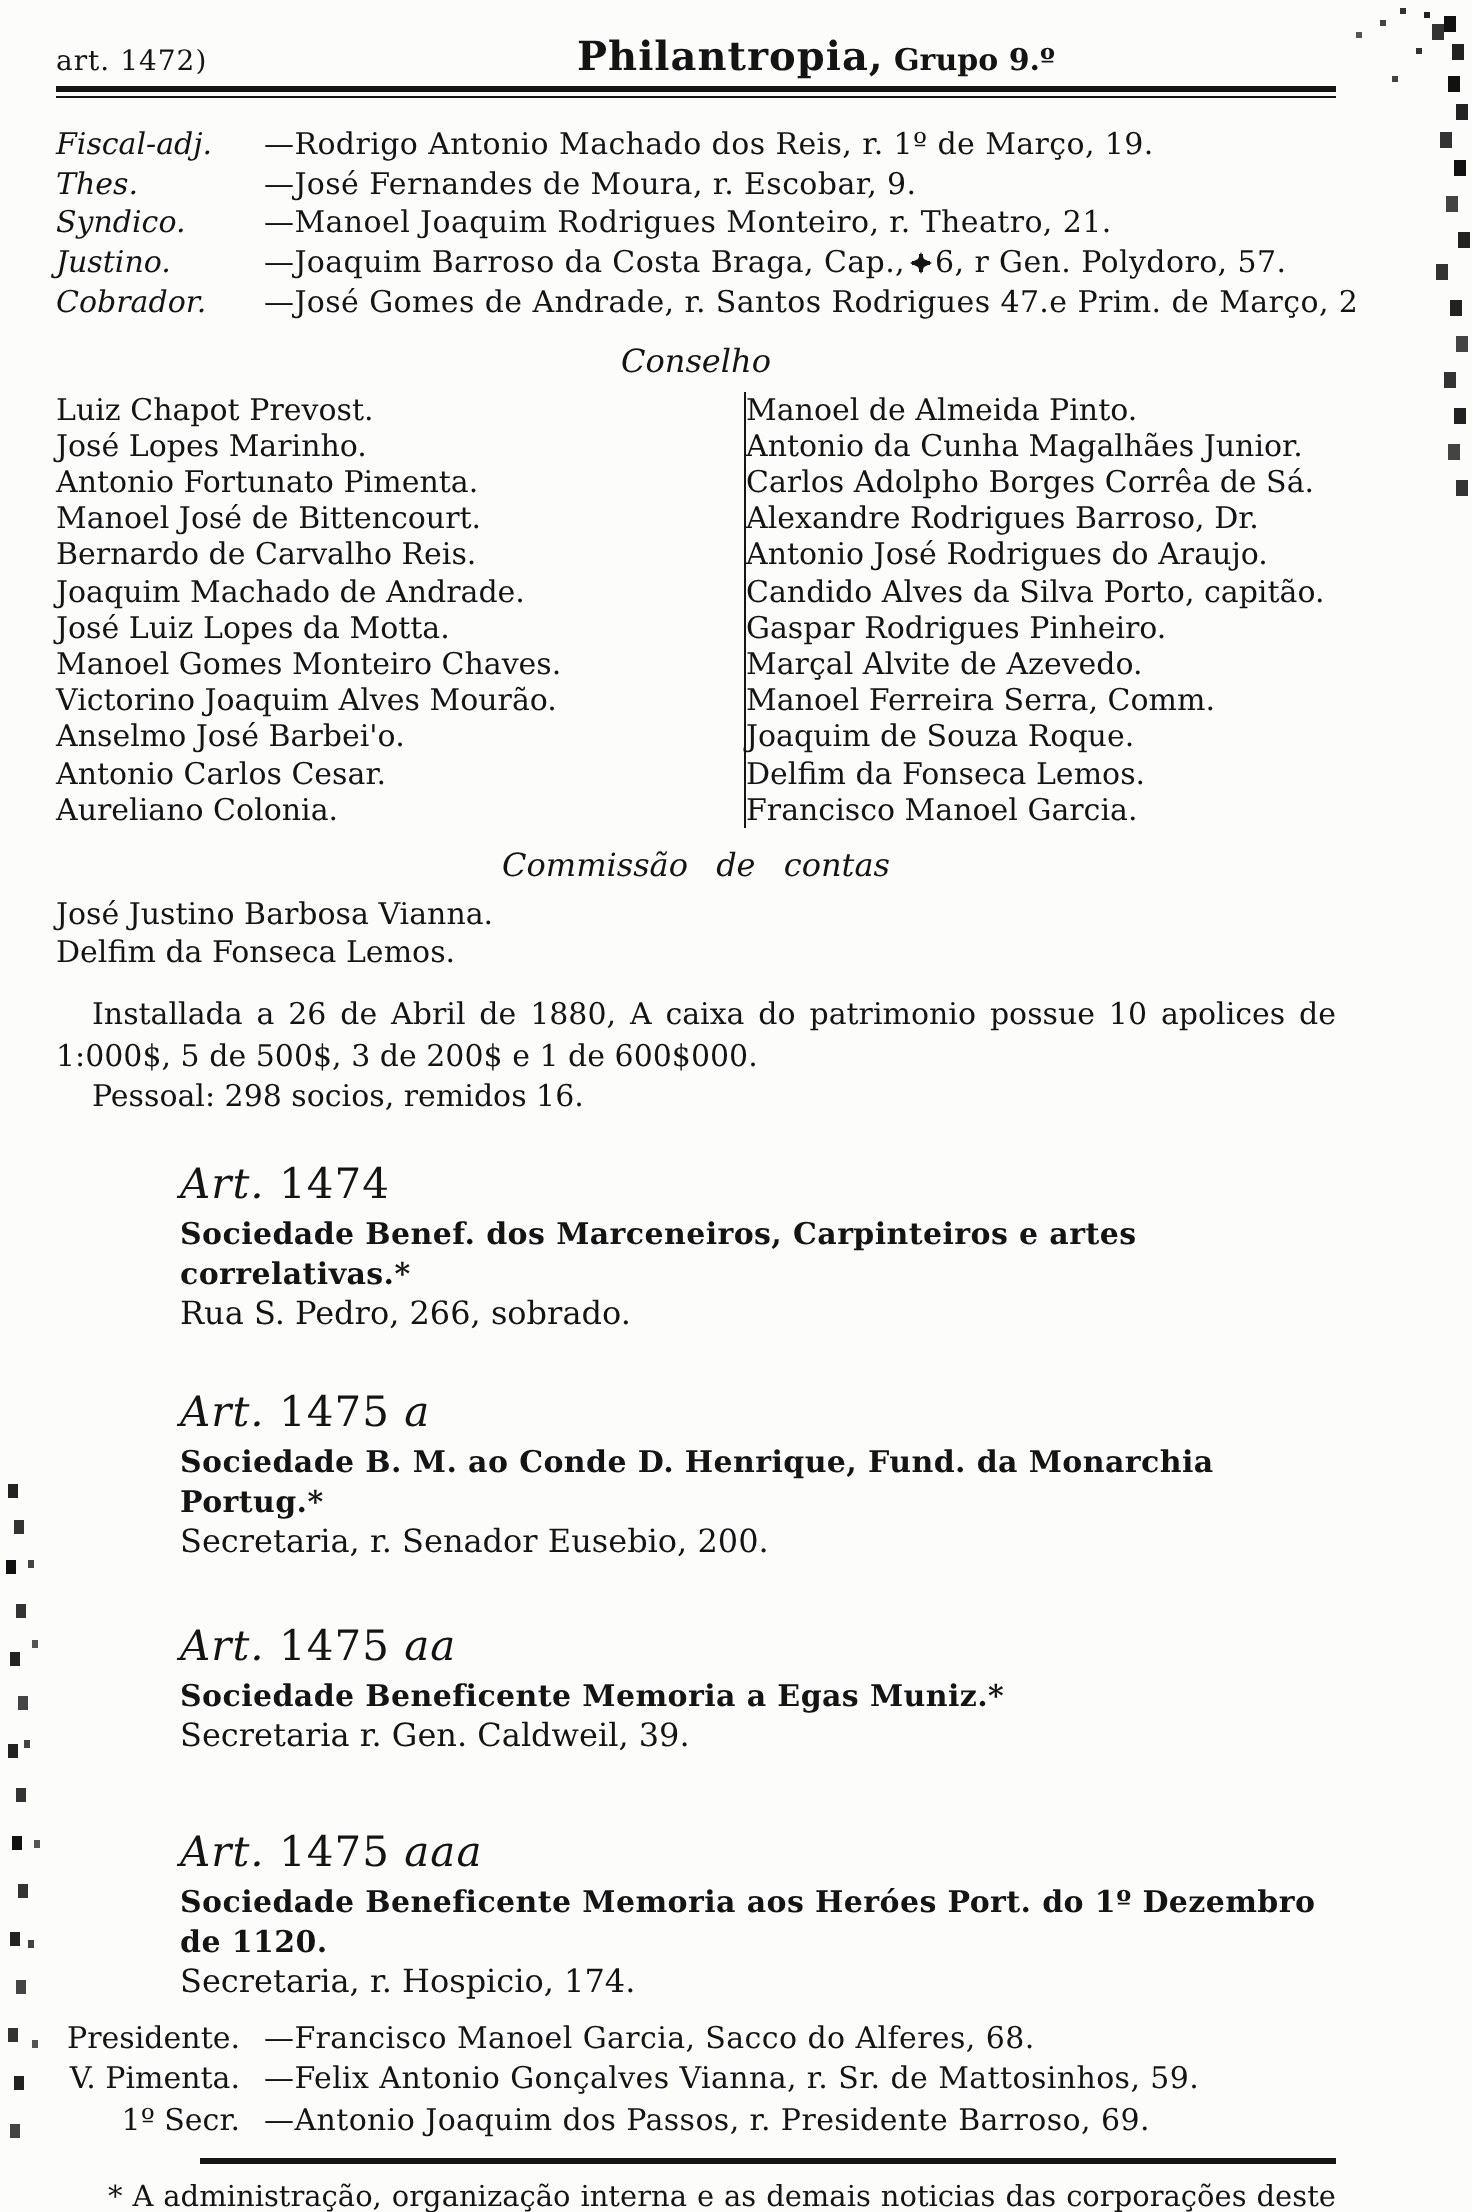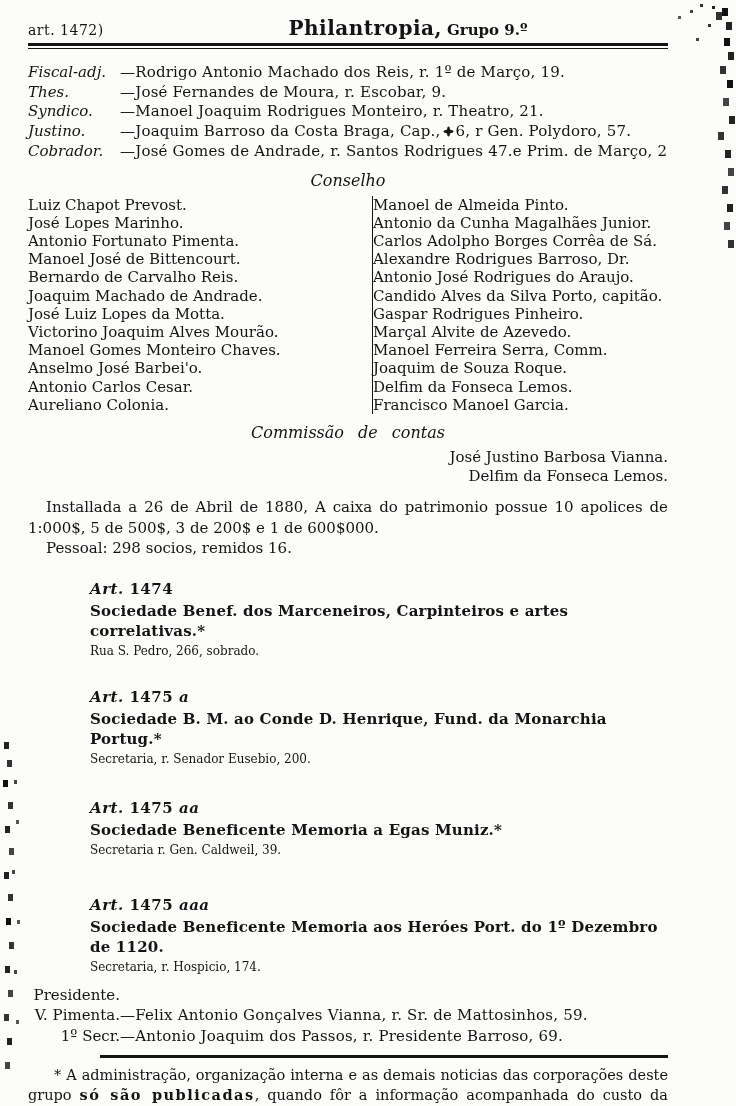--- a/index.html
+++ b/index.html
@@ -16,45 +16,45 @@
   
   .hdr{display:flex;align-items:baseline;padding-top:16px;height:24px;}
   .hdr-ref{font-size:14px;letter-spacing:.5px;width:120px;}
   .hdr-center{flex:1;text-align:center;}
   .hdr-title{font-weight:bold;font-size:20px;letter-spacing:.5px;}
   .hdr-sub{font-weight:bold;font-size:15px;}
   .dbl-rule{height:2px;border-top:3px solid #151515;border-bottom:1px solid #151515;margin-top:3px;}
 
   
   .officers{margin-top:14px;font-size:15px;line-height:19.5px;}
-  .orow{display:flex;}
+  .orow{display:flex;gap:12px;}
   .olabel{font-style:italic;min-width:92px;flex:0 0 auto;}
   .otext{letter-spacing:.2px;white-space:nowrap;}
   .ins-icon{display:inline-block;vertical-align:-1px;margin:0 2px;}
 
   
   .sec-head{text-align:center;font-style:italic;font-size:16px;margin-top:9px;margin-bottom:6px;}
   .cols{display:flex;}
   .cols ul{list-style:none;margin:0;padding:0;font-size:15px;line-height:18.2px;}
   .col-l{width:344px;padding-left:27px;box-sizing:border-box;}
   .col-r{flex:1;border-left:1.5px solid #151515;padding-left:12px;}
   .commissao-head{word-spacing:9px;}
-  .members{font-size:15px;line-height:19px;margin-top:2px;text-align:right;}
+  .members{font-size:15px;line-height:19px;margin-top:2px;}
 
   
   .para{font-size:15px;line-height:21px;margin-top:11px;text-align:justify;}
   .para .ind{display:inline-block;width:18px;}
   .pessoal{font-size:15px;line-height:19px;padding-left:18px;}
 
   
   .art{margin-left:62px;}
-  .art-head{font-size:15px;letter-spacing:.5px;font-weight:bold;}
+  .art-head{font-size:21px;letter-spacing:.5px;}
   .art-head .it{font-style:italic;}
   .art-title{font-weight:bold;font-size:15px;line-height:20px;margin-top:3px;letter-spacing:.2px;}
-  .art-addr{font-size:12px;line-height:20px;}
+  .art-addr{font-size:16px;line-height:20px;}
   .a1{margin-top:22px;}
   .a2{margin-top:27px;}
   .a3{margin-top:30px;}
   .a4{margin-top:36px;}
 
   
   .officers2{margin-top:8px;font-size:15px;line-height:20.5px;}
   .o2label{min-width:92px;flex:0 0 auto;text-align:right;}
 
   
@@ -128,22 +128,22 @@
     <div class="sec-head">Conselho</div>
     <div class="cols">
       <ul class="col-l">
         <li>Luiz Chapot Prevost.</li>
         <li>José Lopes Marinho.</li>
         <li>Antonio Fortunato Pimenta.</li>
         <li>Manoel José de Bittencourt.</li>
         <li>Bernardo de Carvalho Reis.</li>
         <li>Joaquim Machado de Andrade.</li>
         <li>José Luiz Lopes da Motta.</li>
+        <li>Manoel Gomes Monteiro Chaves.</li>
         <li>Victorino Joaquim Alves Mourão.</li>
-        <li>Manoel Gomes Monteiro Chaves.</li>
         <li>Anselmo José Barbei'o.</li>
         <li>Antonio Carlos Cesar.</li>
         <li>Aureliano Colonia.</li>
       </ul>
       <ul class="col-r">
         <li>Manoel de Almeida Pinto.</li>
         <li>Antonio da Cunha Magalhães Junior.</li>
         <li>Carlos Adolpho Borges Corrêa de Sá.</li>
         <li>Alexandre Rodrigues Barroso, Dr.</li>
         <li>Antonio José Rodrigues do Araujo.</li>
@@ -186,20 +186,21 @@
 
     <div class="art a4">
       <div class="art-head"><span class="it">Art.</span> <span>1475</span> <span class="it">aaa</span></div>
       <div class="art-title">Sociedade Beneficente  Memoria aos Heróes Port. do 1º Dezembro de 1120.</div>
       <div class="art-addr">Secretaria, r. Hospicio, 174.</div>
     </div>
 
     <div class="officers2">
       <div class="orow">
         <span class="o2label">Presidente.</span>
+        <span class="otext">—Francisco Manoel Garcia, Sacco do Alferes, 68.</span>
       </div>
       <div class="orow">
         <span class="o2label">V. Pimenta.</span>
         <span class="otext">—Felix Antonio Gonçalves Vianna, r. Sr. de Mattosinhos, 59.</span>
       </div>
       <div class="orow">
         <span class="o2label">1º Secr.</span>
         <span class="otext">—Antonio Joaquim dos Passos, r. Presidente Barroso, 69.</span>
       </div>
     </div>

